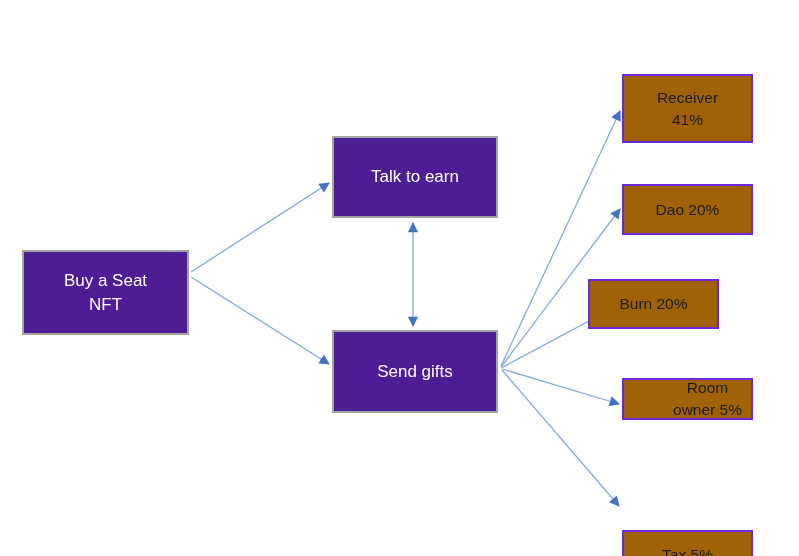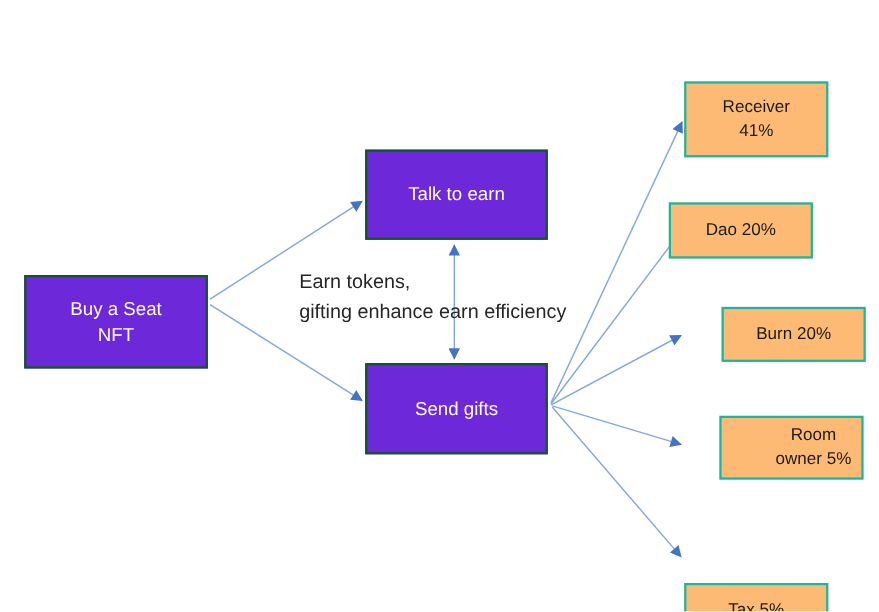--- a/index.html
+++ b/index.html
@@ -25,41 +25,41 @@
   .node {
     position: absolute;
     box-sizing: border-box;
     display: flex;
     flex-direction: column;
     align-items: center;
     justify-content: center;
     text-align: center;
   }
   .node-filled {
-    background: #6d28d9;
-    border: 2px solid #14532d;
+    background: #4c1d95;
+    border: 2px solid #a3a3a3;
     color: #ffffff;
     font-size: 17px;
     line-height: 24px;
   }
   .node-outline {
-    background: #fdba74;
-    border: 2px solid #14b8a6;
+    background: #a16207;
+    border: 2px solid #6d28d9;
     color: #1a1a1a;
     font-size: 15.5px;
     line-height: 22px;
   }
   .node span { display: block; }
   #node-buy      { left: 22px;  top: 250px; width: 167px; height: 85px; }
   #node-talk     { left: 332px; top: 136px; width: 166px; height: 82px; }
   #node-send     { left: 332px; top: 330px; width: 166px; height: 83px; justify-content: center; }
   #node-receiver { left: 622px; top: 74px;  width: 131px; height: 69px; }
-  #node-dao      { left: 608px; top: 184px; width: 131px; height: 51px; }
-  #node-burn     { left: 656px; top: 279px; width: 131px; height: 50px; }
-  #node-room     { left: 654px; top: 378px; width: 131px; height: 58px; padding-left: 40px; }
+  #node-dao      { left: 622px; top: 184px; width: 131px; height: 51px; }
+  #node-burn     { left: 588px; top: 279px; width: 131px; height: 50px; }
+  #node-room     { left: 622px; top: 378px; width: 131px; height: 42px; padding-left: 40px; }
   #node-tax      { left: 622px; top: 486px; width: 131px; height: 50px; margin-top: 44px; }
   .caption {
     position: absolute;
     left: 272px;
     top: 243px;
     color: #262626;
     font-size: 18px;
     line-height: 27px;
     white-space: nowrap;
   }
@@ -119,18 +119,14 @@
 
   <div class="node node-outline" id="node-room">
     <span>Room</span>
     <span>owner 5%</span>
   </div>
 
   <div class="node node-outline" id="node-tax">
     <span>Tax 5%</span>
   </div>
 
-  <div class="caption">
-    <span>Earn tokens,</span>
-    <span>gifting enhance earn efficiency</span>
-  </div>
 
 </div>
 
 </body></html>

